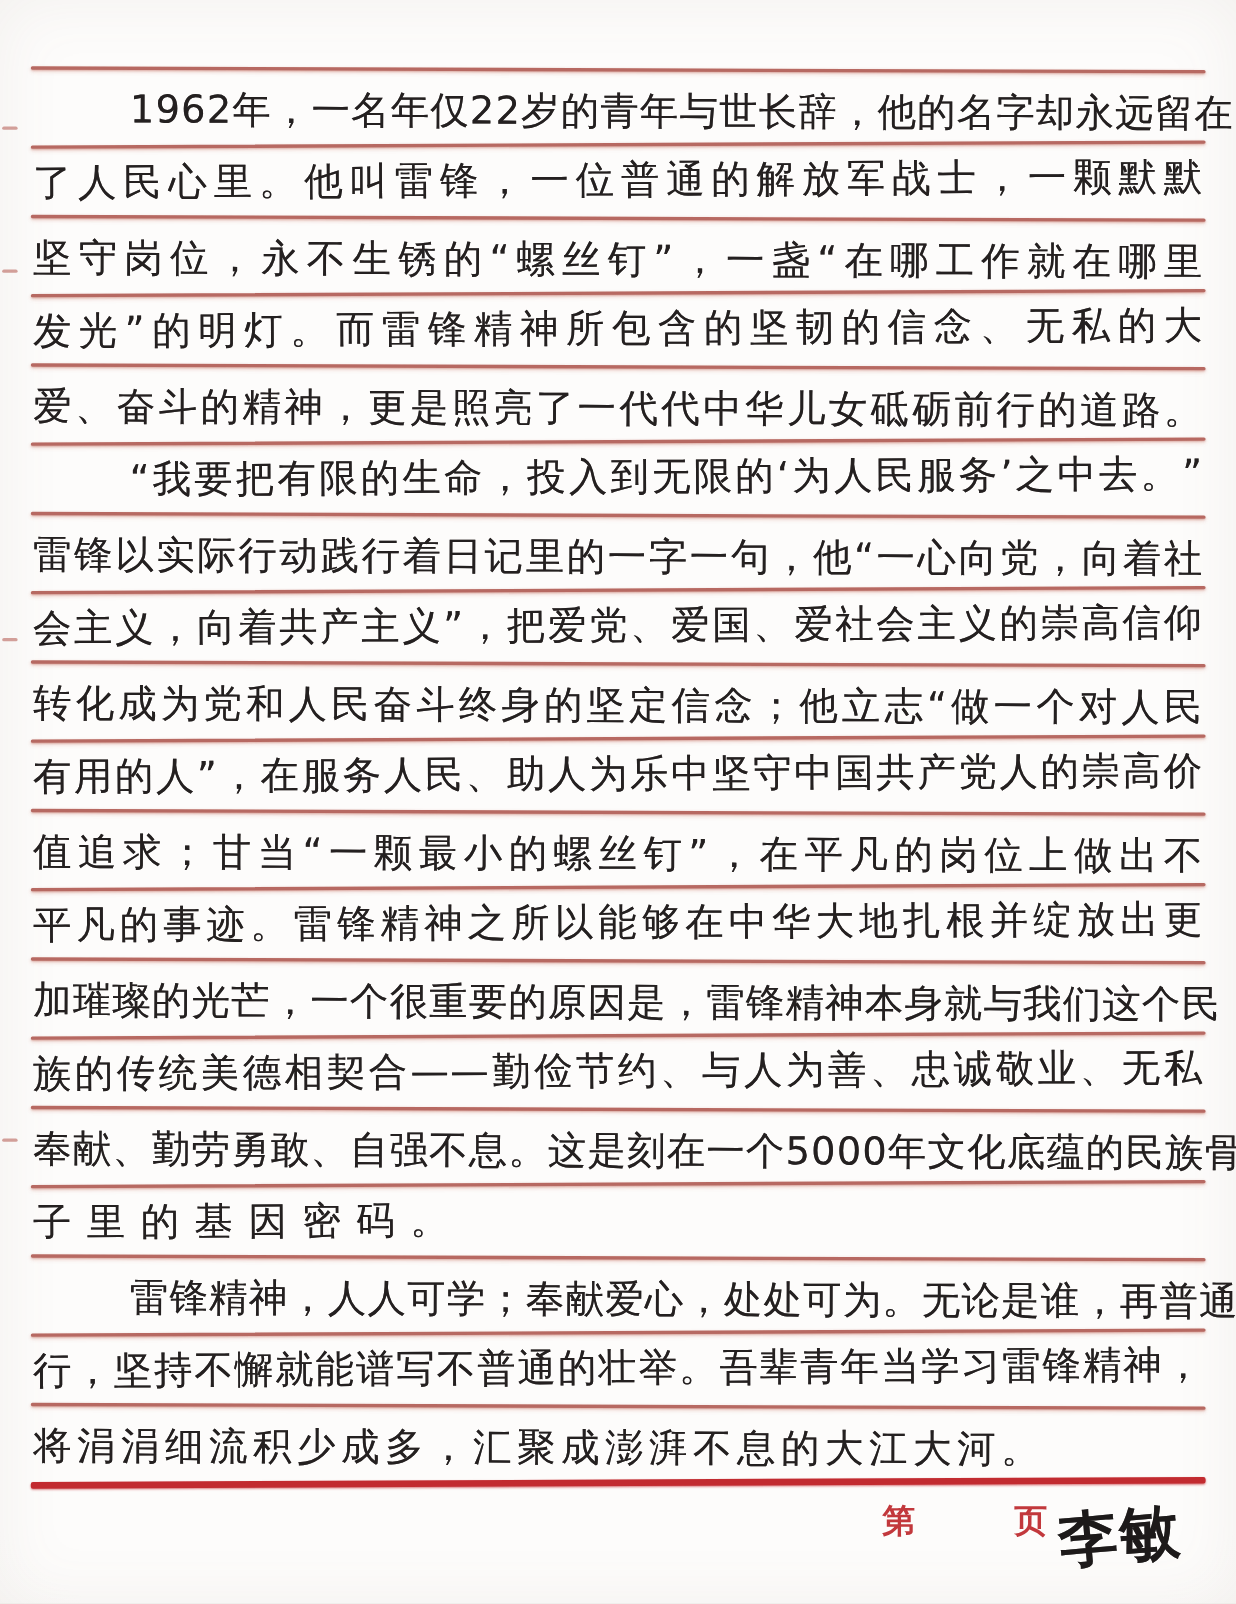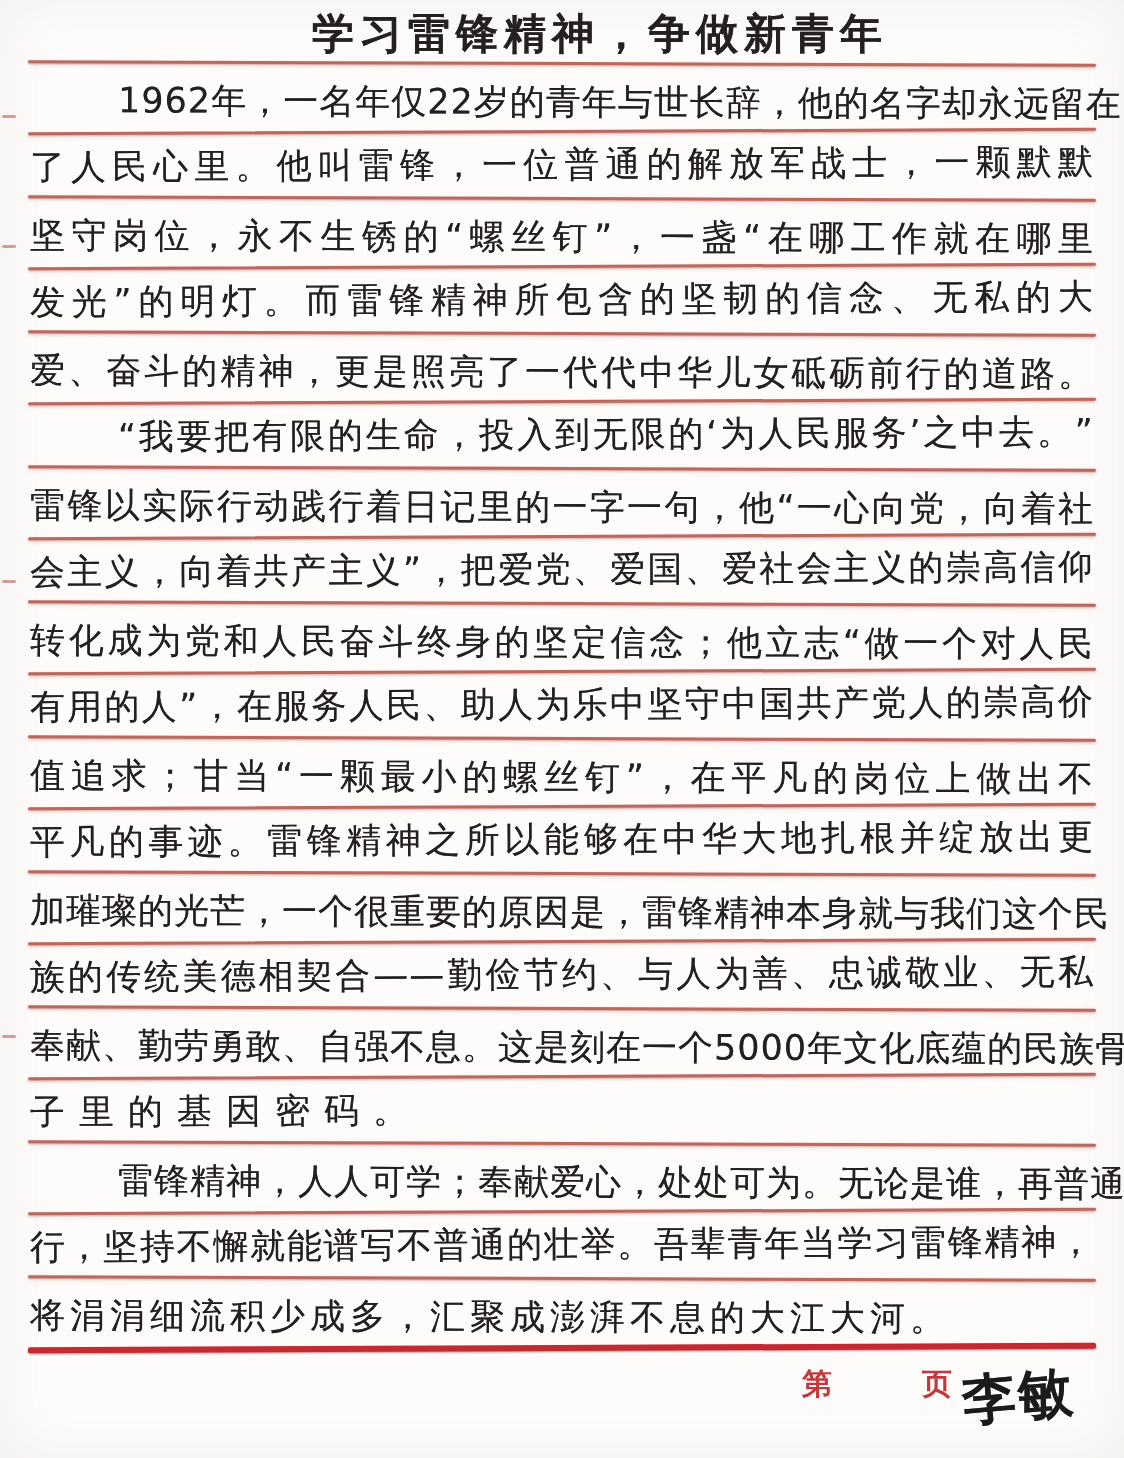--- a/index.html
+++ b/index.html
@@ -76,21 +76,20 @@
       <div class="rule" style="top: 804.5px; transform: rotate(-0.25deg);"></div>
       <div class="rule" style="top: 872px; transform: rotate(0.18deg);"></div>
       <div class="rule" style="top: 939.5px; transform: rotate(-0.25deg);"></div>
       <div class="rule" style="top: 1007px; transform: rotate(0.18deg);"></div>
       <div class="rule" style="top: 1074.5px; transform: rotate(-0.25deg);"></div>
       <div class="rule" style="top: 1142px; transform: rotate(0.18deg);"></div>
       <div class="rule" style="top: 1209.5px; transform: rotate(-0.25deg);"></div>
       <div class="rule" style="top: 1277px; transform: rotate(0.18deg);"></div>
       <div class="rule bold" style="top: 1344.5px; transform: rotate(-0.25deg);"></div>
     </div>
-  <div class="title">学习雷锋精神，争做新青年</div>
   <div id="text-lines">
       <div class="hand-line" style="top: 69.5px; text-indent: 88px; transform: rotate(0.2deg);">1962年，一名年仅22岁的青年与世长辞，他的名字却永远留在</div>
       <div class="hand-line" style="top: 137px; transform: rotate(-0.3deg);">了人民心里。他叫雷锋，一位普通的解放军战士，一颗默默</div>
       <div class="hand-line" style="top: 204.5px; transform: rotate(0.2deg);">坚守岗位，永不生锈的“螺丝钉”，一盏“在哪工作就在哪里</div>
       <div class="hand-line" style="top: 272px; transform: rotate(-0.3deg);">发光”的明灯。而雷锋精神所包含的坚韧的信念、无私的大</div>
       <div class="hand-line" style="top: 339.5px; transform: rotate(0.2deg);">爱、奋斗的精神，更是照亮了一代代中华儿女砥砺前行的道路。</div>
       <div class="hand-line" style="top: 407px; text-indent: 88px; transform: rotate(-0.3deg);">“我要把有限的生命，投入到无限的‘为人民服务’之中去。”</div>
       <div class="hand-line" style="top: 474.5px; transform: rotate(0.2deg);">雷锋以实际行动践行着日记里的一字一句，他“一心向党，向着社</div>
       <div class="hand-line" style="top: 542px; transform: rotate(-0.3deg);">会主义，向着共产主义”，把爱党、爱国、爱社会主义的崇高信仰</div>
       <div class="hand-line" style="top: 609.5px; transform: rotate(0.2deg);">转化成为党和人民奋斗终身的坚定信念；他立志“做一个对人民</div>

